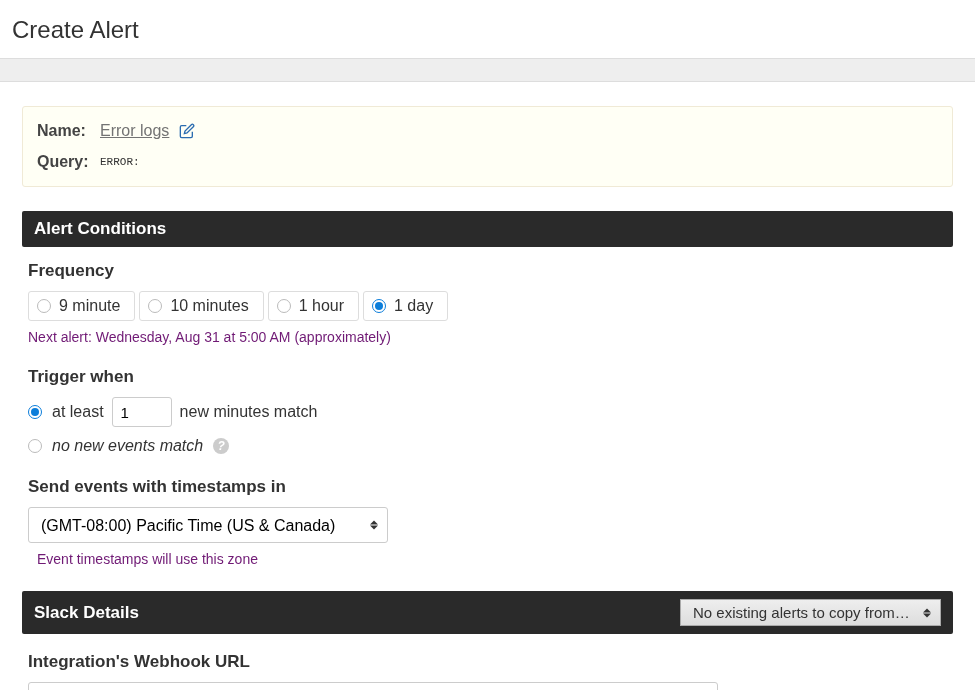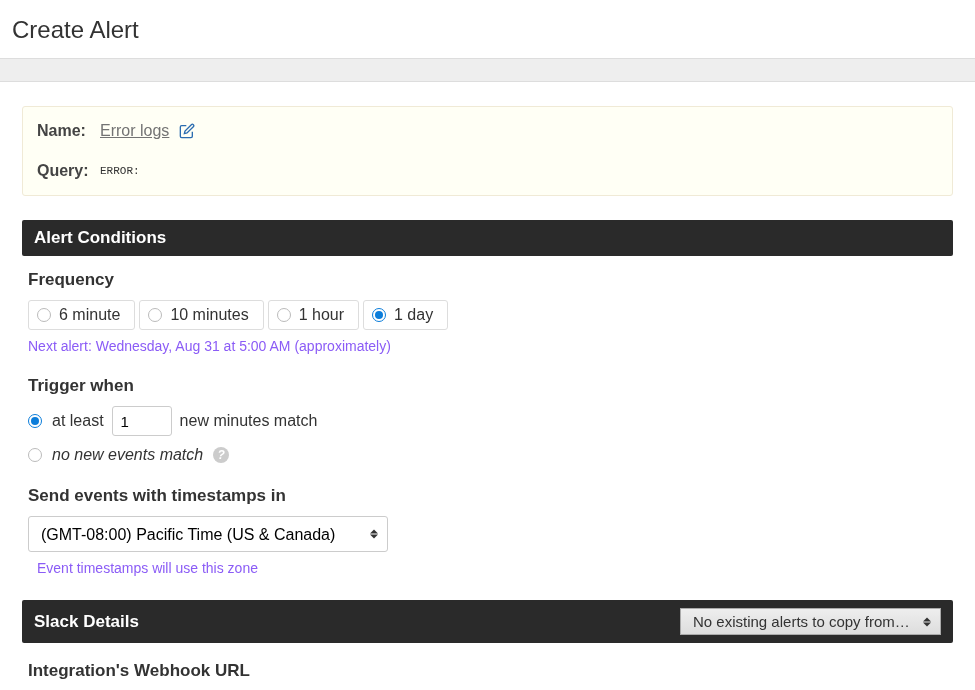--- a/index.html
+++ b/index.html
@@ -32,21 +32,21 @@
       border: 1px solid #f0ead6;
       border-radius: 3px;
       padding: 12px 14px 12px;
       margin-bottom: 24px;
       font-size: 16px;
     }
     .info-row {
       display: flex;
       align-items: center;
       gap: 8px;
-      margin-bottom: 16px;
+      margin-bottom: 7px;
       line-height: 1.5;
     }
     .info-row:last-child { margin-bottom: 0; }
     .info-label {
       font-weight: 600;
       color: #444;
       min-width: 55px;
     }
     .info-link {
       color: #737373;
@@ -117,21 +117,21 @@
     }
     .radio-dot.checked::after {
       content: "";
       position: absolute;
       top: 2px; left: 2px; right: 2px; bottom: 2px;
       background: #0b7dda;
       border-radius: 50%;
     }
     .hint {
       font-size: 14px;
-      color: #8b5cf6;
+      color: #701a75;
       margin-bottom: 22px;
     }
     .trigger-row {
       display: flex;
       align-items: center;
       gap: 8px;
       font-size: 16px;
       margin-bottom: 10px;
     }
     .trigger-row .radio-dot { margin-right: 2px; }
@@ -248,21 +248,21 @@
   <div class="section-header">
     <span>Alert Conditions</span>
   </div>
 
   <div class="section-body">
 
     <div class="subhead">Frequency</div>
     <div class="freq-group">
       <label class="freq-option">
         <span class="radio-dot"></span>
-        <span>6 minute</span>
+        <span>9 minute</span>
       </label>
       <label class="freq-option">
         <span class="radio-dot"></span>
         <span>10 minutes</span>
       </label>
       <label class="freq-option">
         <span class="radio-dot"></span>
         <span>1 hour</span>
       </label>
       <label class="freq-option">

